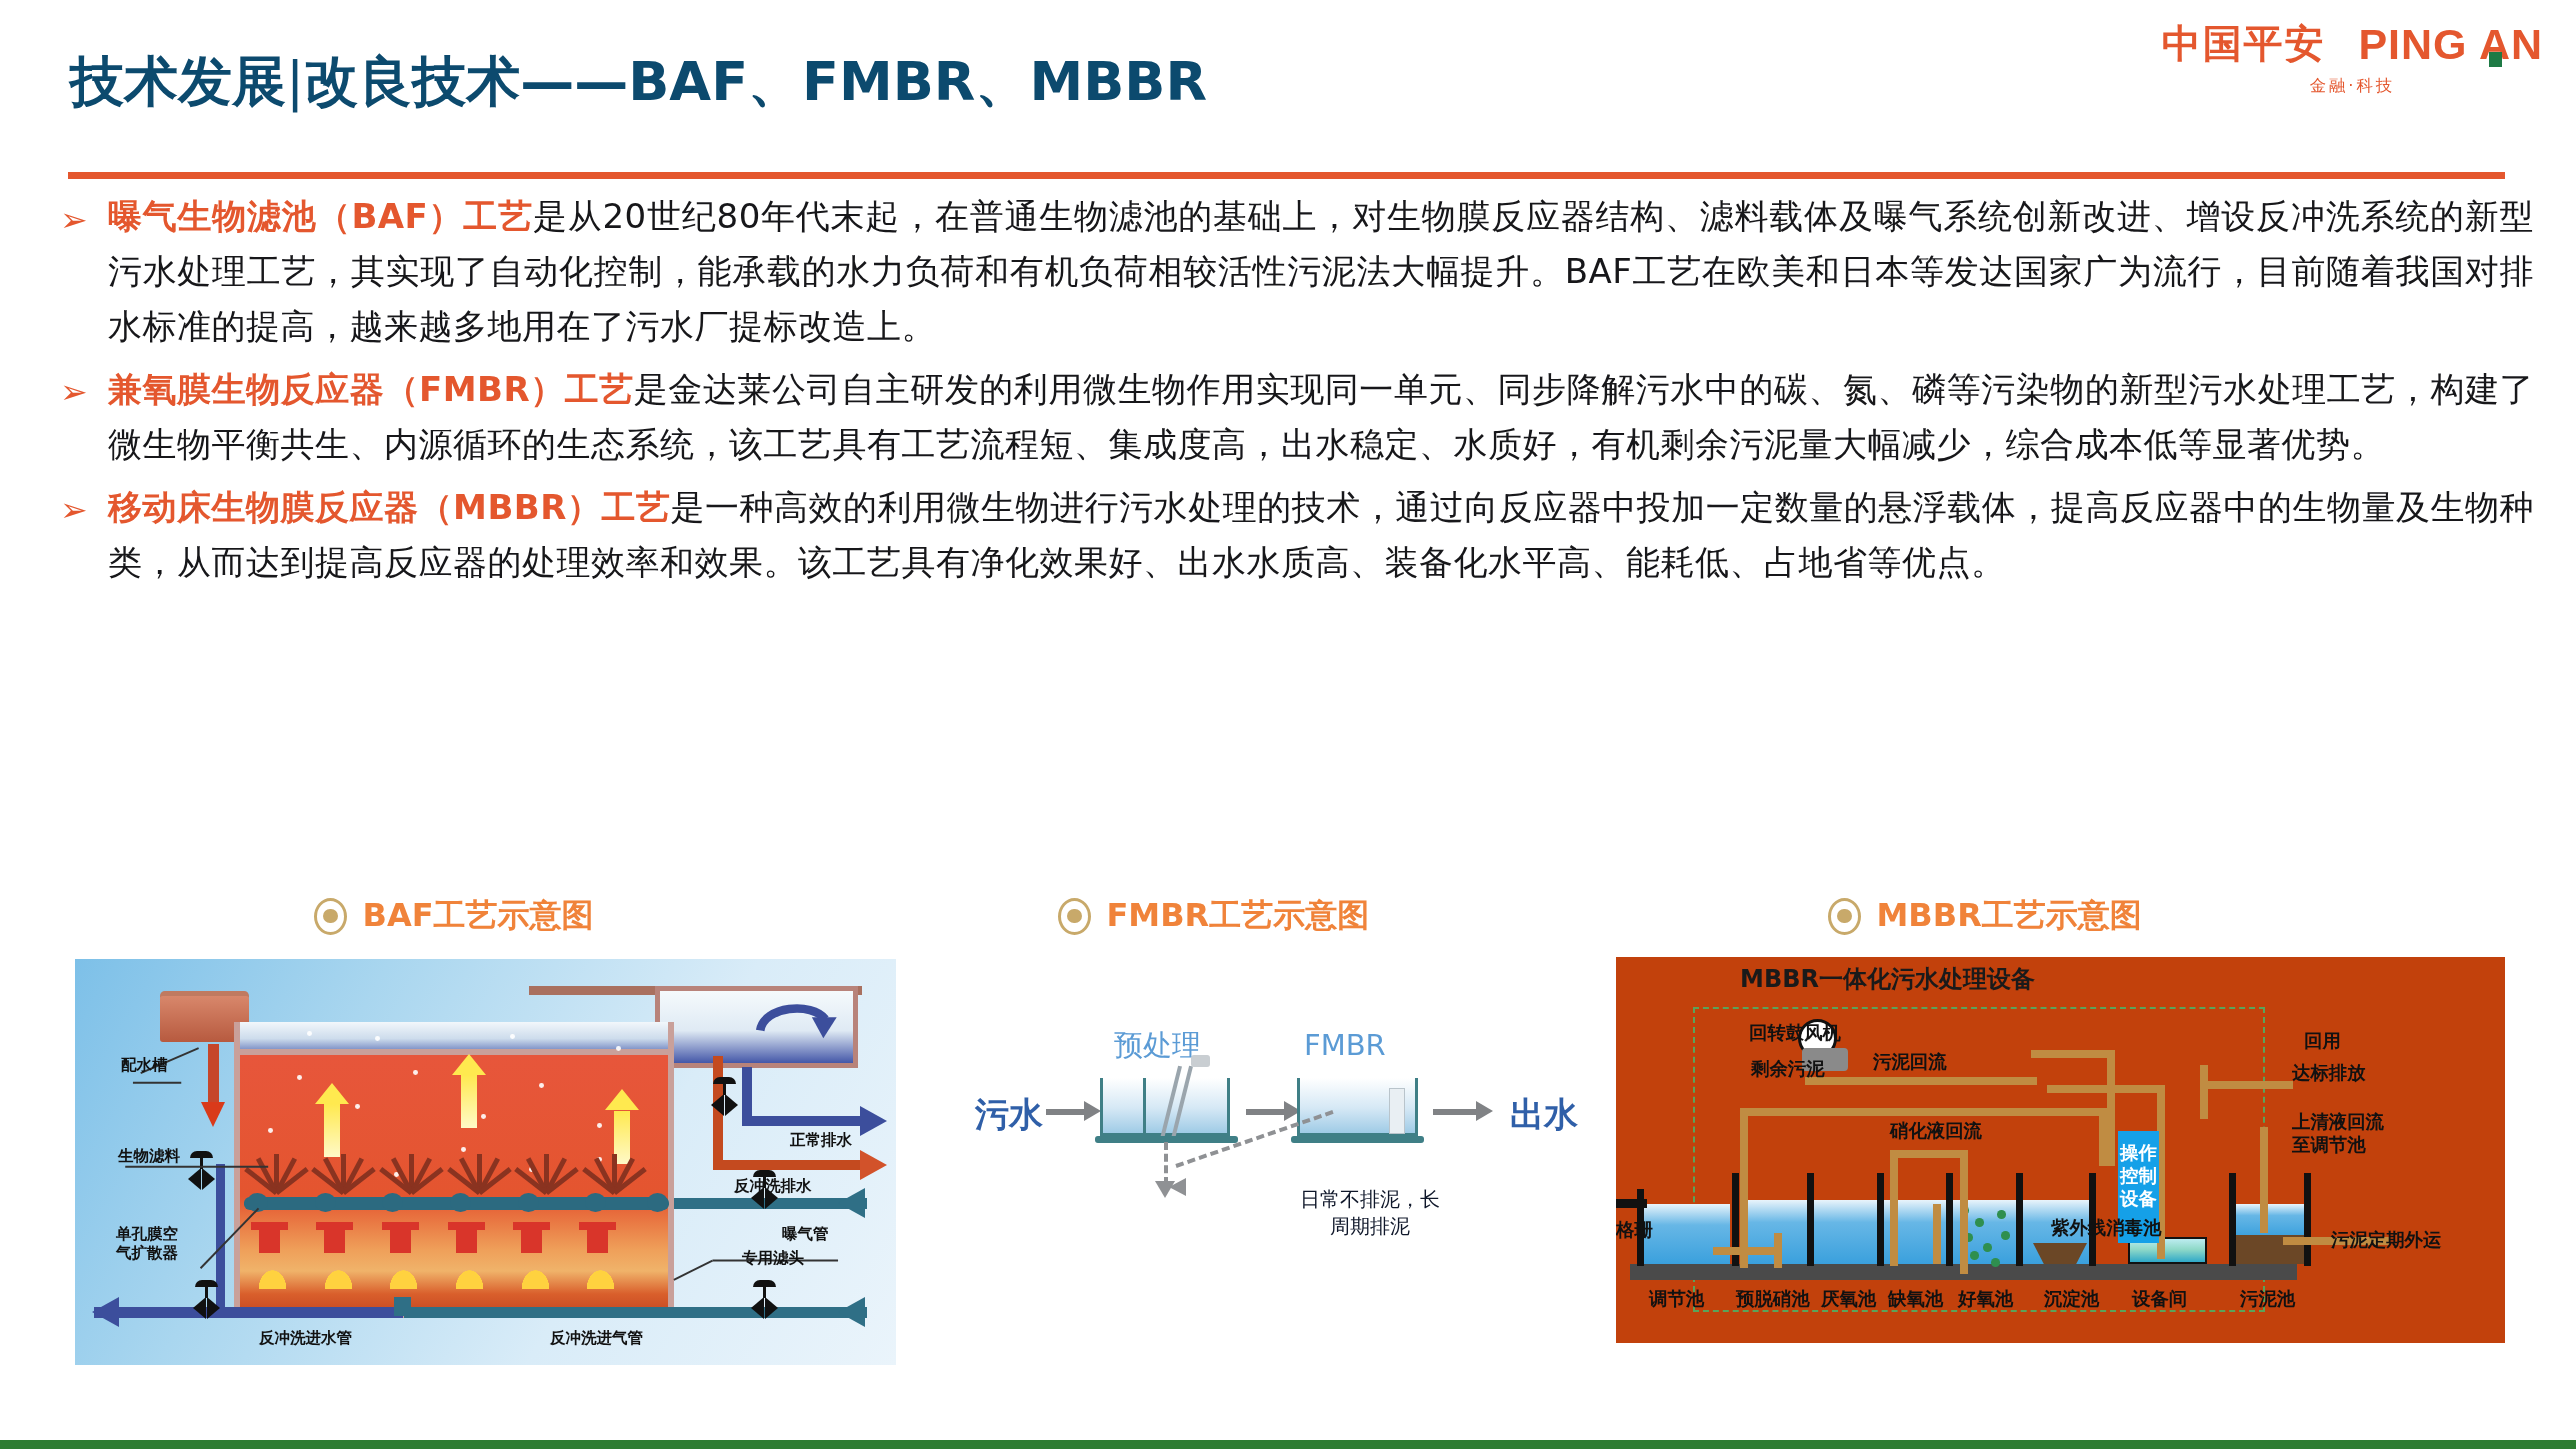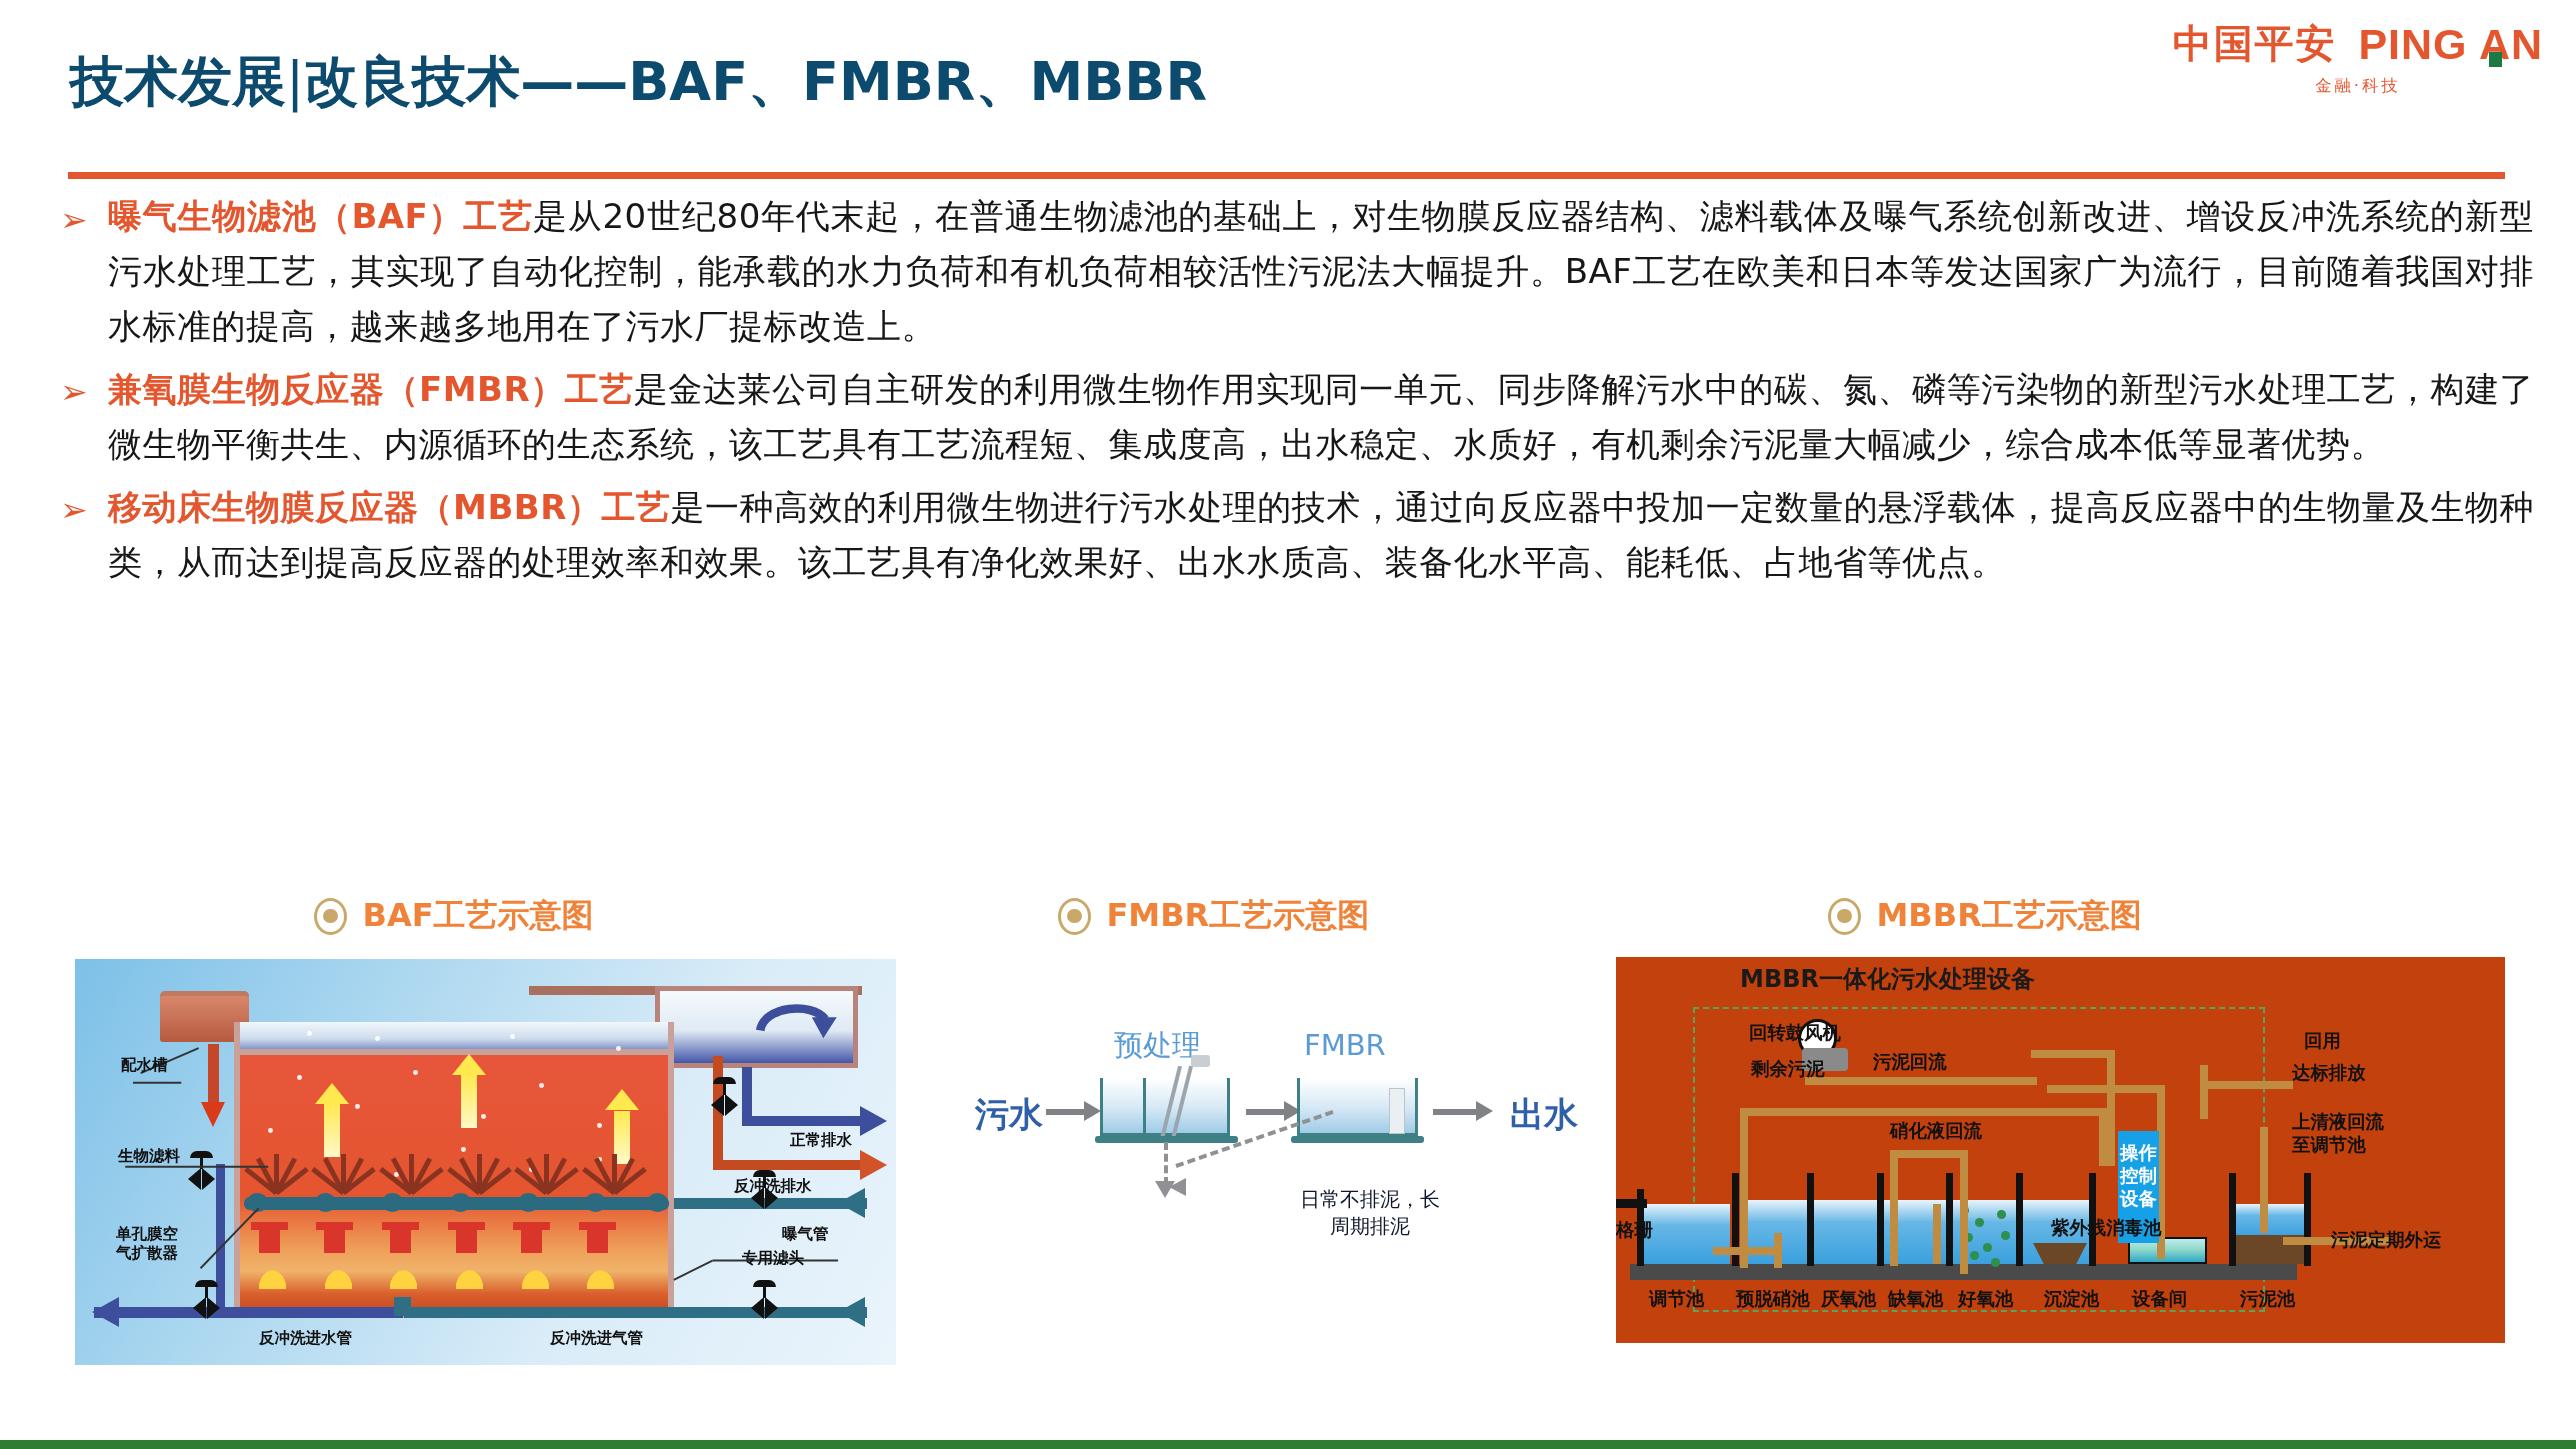--- a/index.html
+++ b/index.html
@@ -6,21 +6,21 @@
   body{
     width:2576px;height:1449px;
     background:#ffffff;
     font-family:"Liberation Sans","DejaVu Sans",sans-serif;
     overflow:hidden;position:relative;
   }
   .slide{position:relative;width:2576px;height:1449px;background:#fff;}
 
   
   .logo{position:absolute;right:33px;top:17.4px;text-align:center;}
-  .logo-row{display:flex;align-items:center;gap:22px;}
+  .logo-row{display:flex;align-items:center;gap:33px;}
   .logo-cn{font-size:39px;font-weight:bold;color:#E4572E;letter-spacing:1.9px;
            font-family:"DejaVu Sans",sans-serif;}
   .logo-en{font-size:43px;font-weight:bold;color:#E4572E;letter-spacing:1px;
            font-family:"Liberation Sans",sans-serif;position:relative;}
   .logo-en .greenbox{position:absolute;right:41px;bottom:1.9px;width:12.6px;height:15.5px;
                      background:#1E7A45;}
   .logo-sub{font-size:16.4px;color:#E4572E;letter-spacing:2.9px;margin-top:3.9px;
             font-family:"DejaVu Sans",sans-serif;}
 
   .title{position:absolute;left:70px;top:46px;font-size:54px;color:#0c4a6e;

